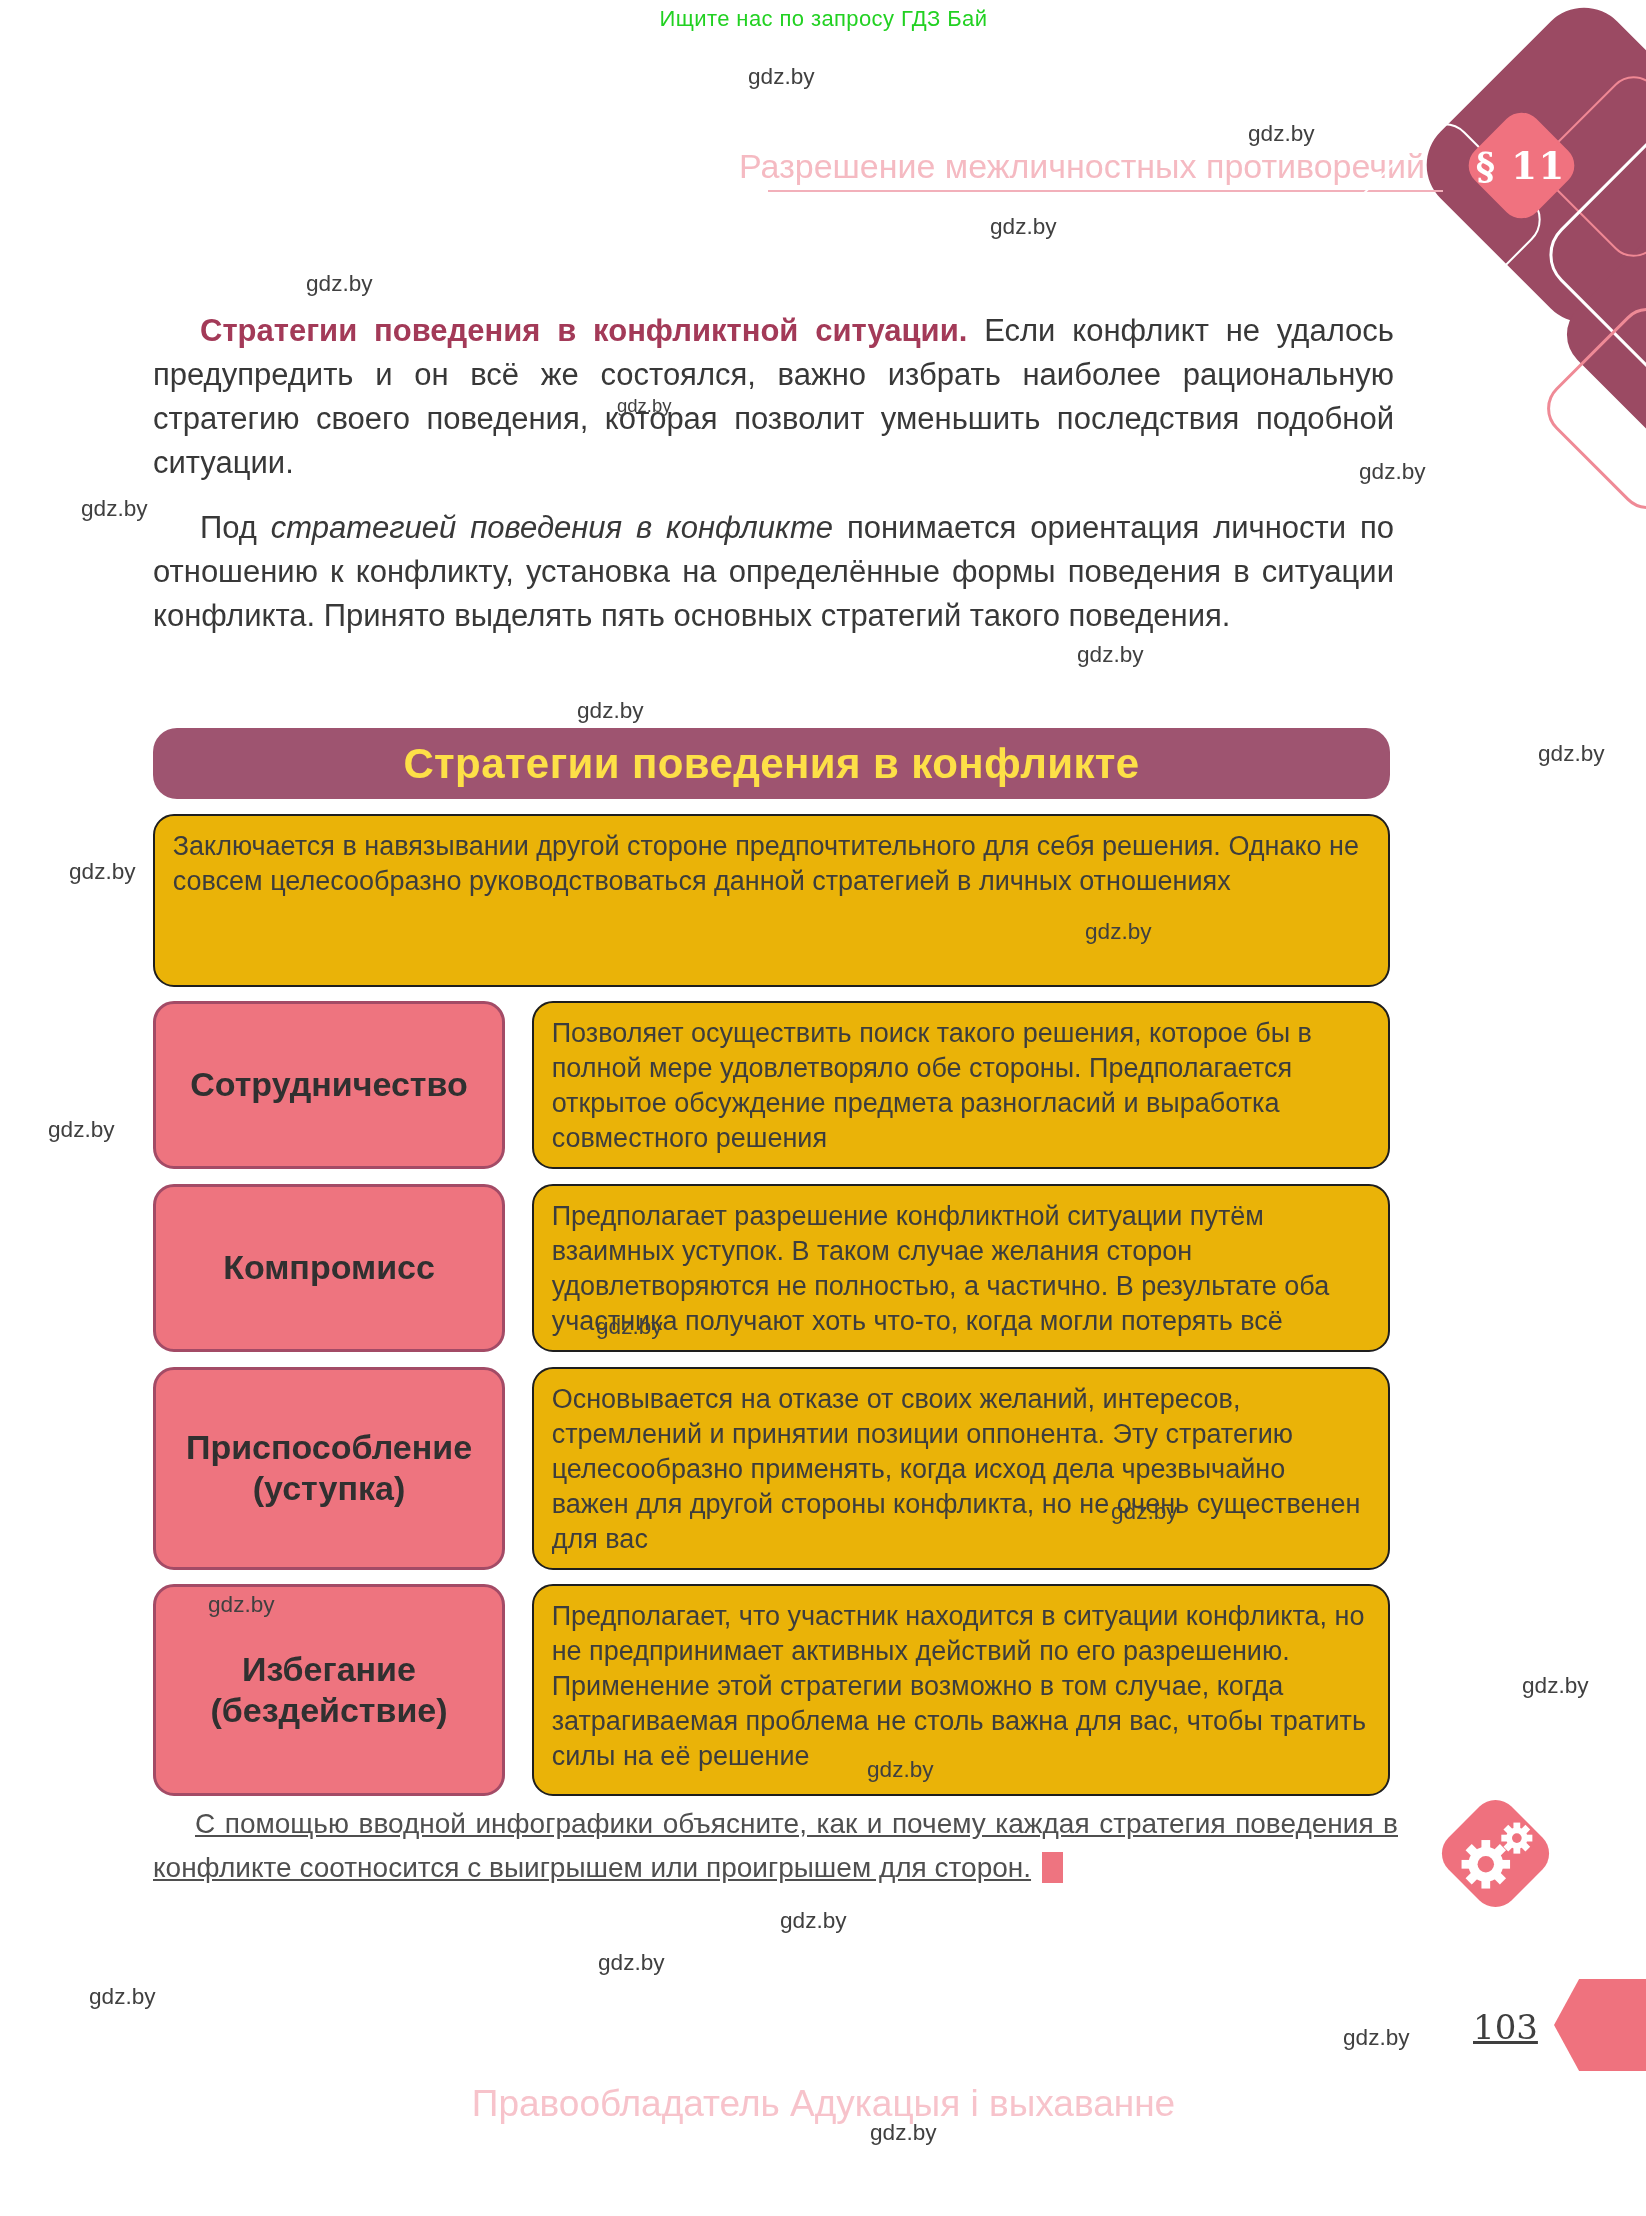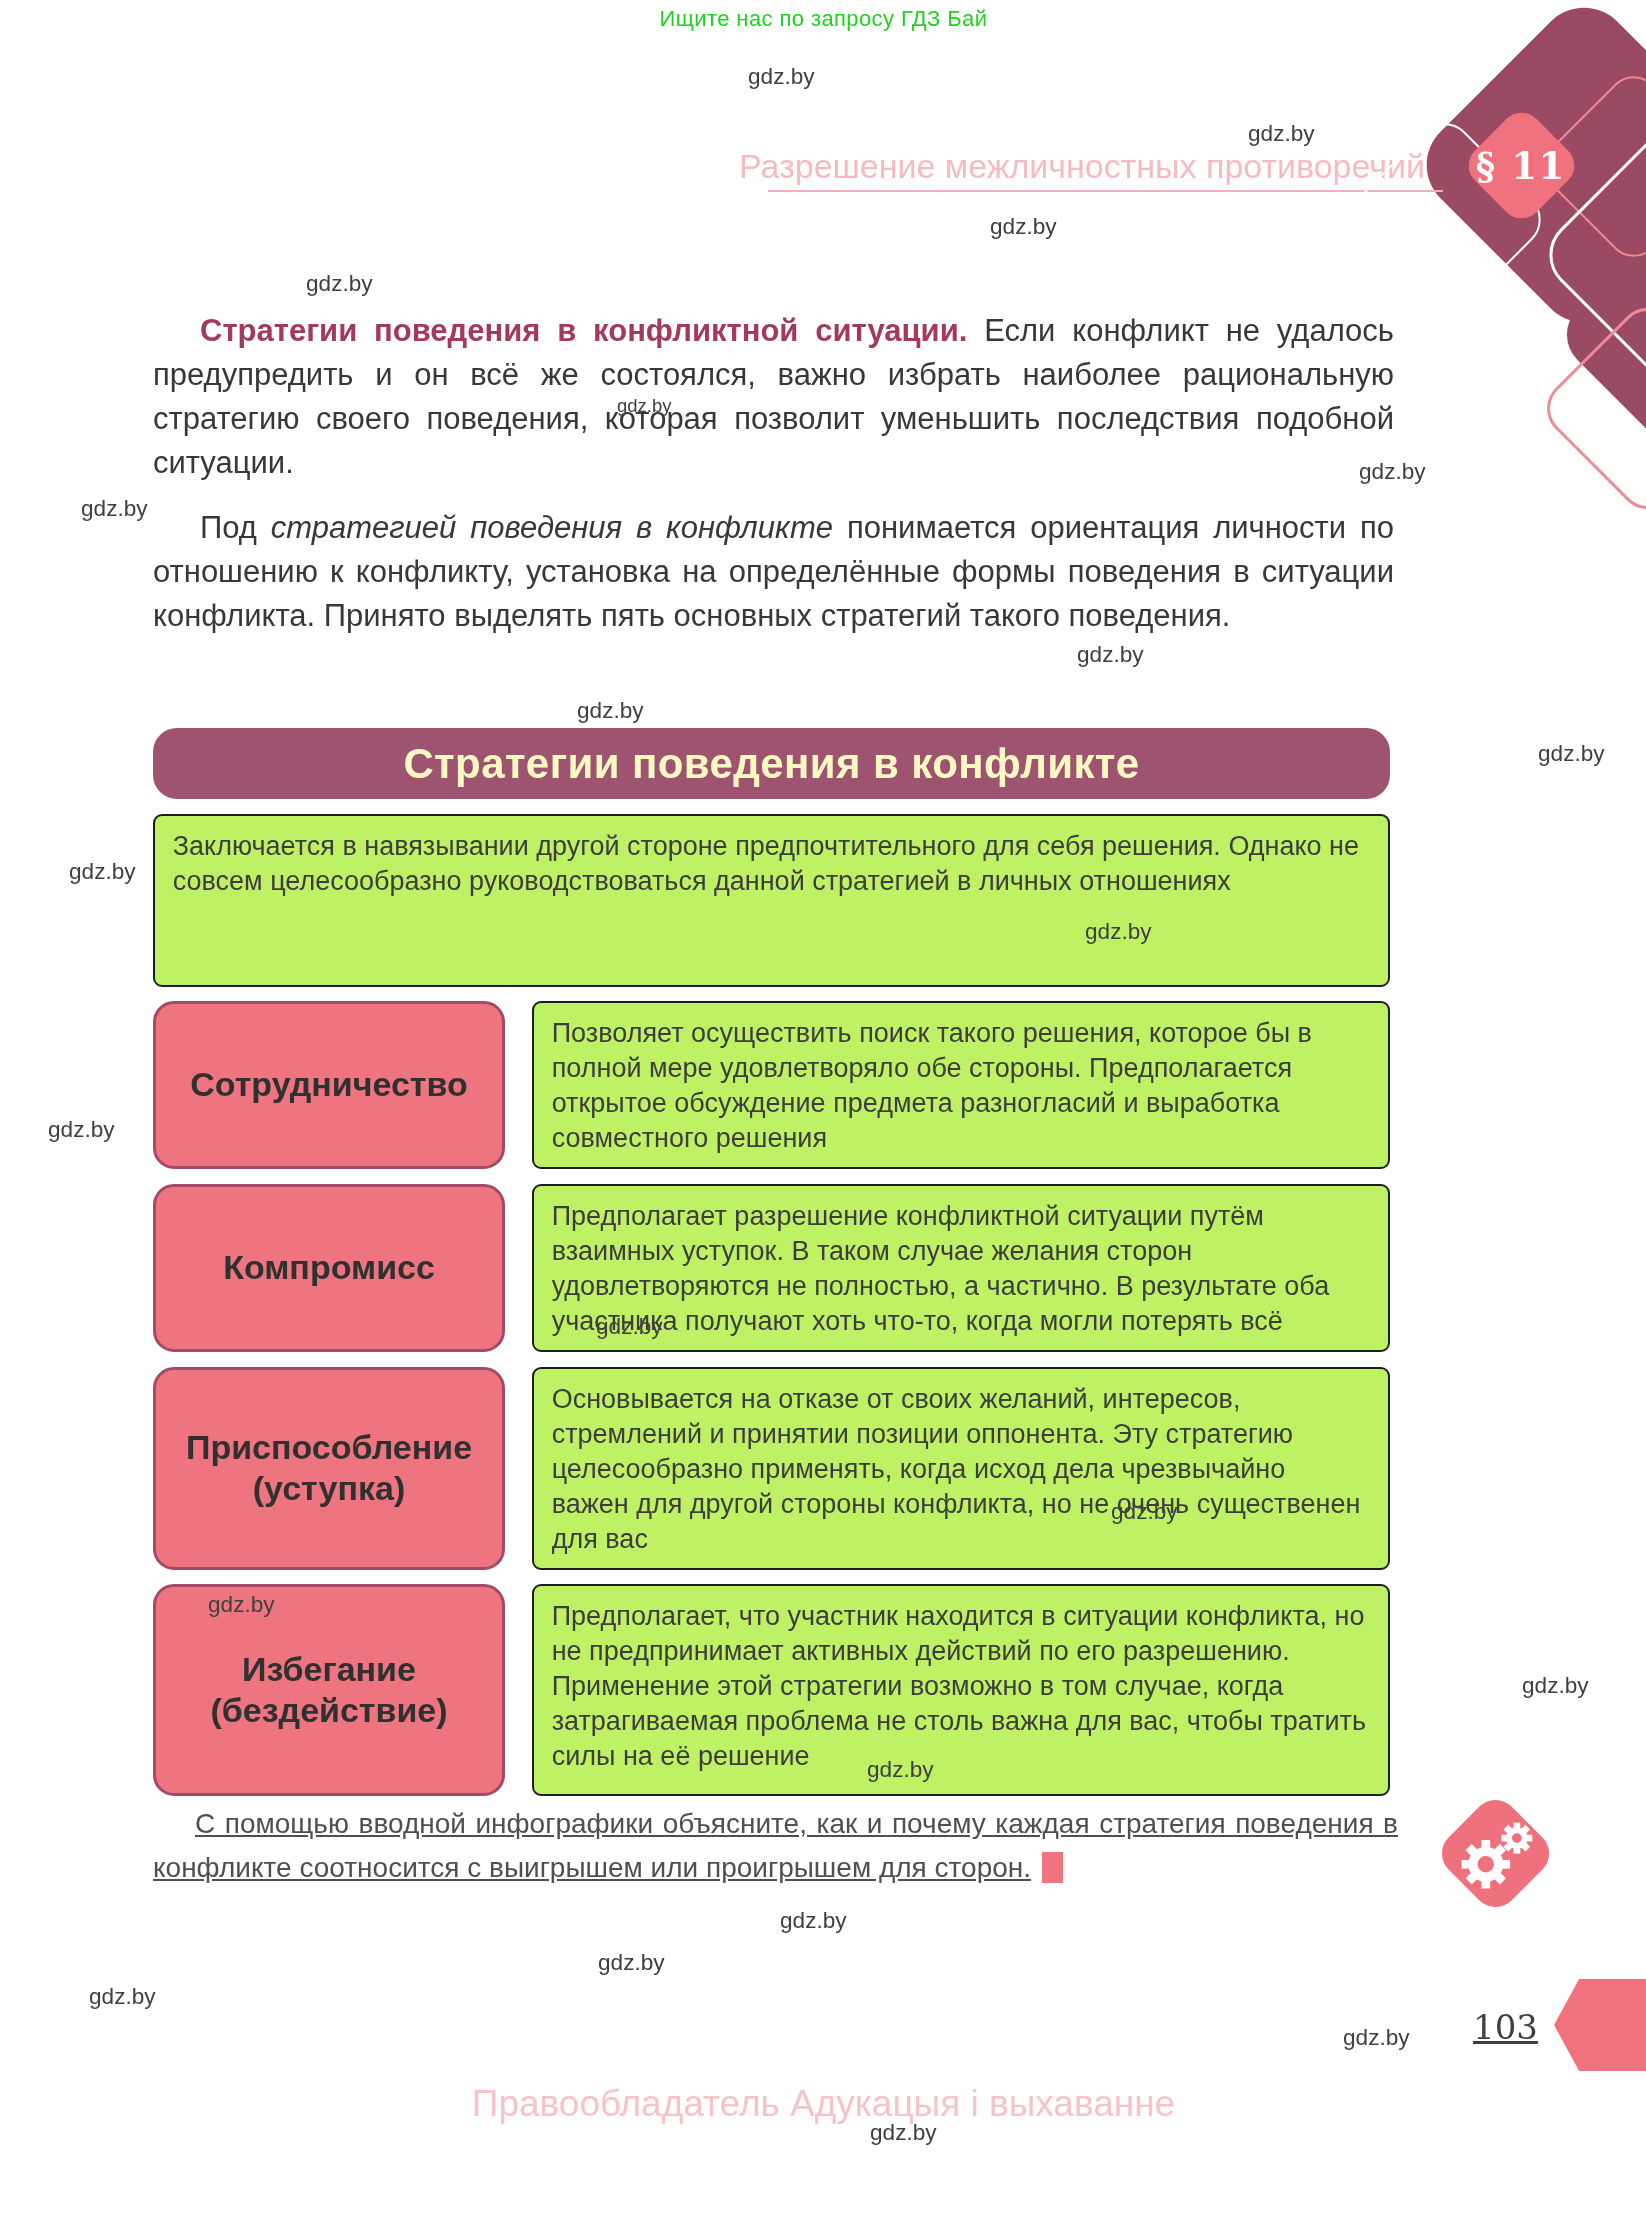--- a/index.html
+++ b/index.html
@@ -51,34 +51,34 @@
     font-family:Liberation Sans, sans-serif;font-size:31px;line-height:44px;
     color:#383838;text-align:justify;text-indent:47px;
   }
   .p-intro{top:309px;}
   .p-def{top:506px;}
   .lead-bold{font-weight:bold;color:#a33a58;}
   .p-def i{font-style:italic;}
   
   .infographic{position:absolute;left:153px;top:728px;width:1237px;}
   .ig-title{
-    height:71px;background:#9e5470;border-radius:24px;color:#fef9c3;
+    height:71px;background:#9e5470;border-radius:24px;color:#fde047;
     font-weight:bold;font-size:42px;display:flex;align-items:center;
     justify-content:center;letter-spacing:0.4px;margin-bottom:11.3px;
   }
   .ig-row{display:flex;gap:27px;margin-top:14.5px;align-items:stretch;}
   .ig-strategy{
     flex:0 0 352px;box-sizing:border-box;background:#ee747f;
     border:3.2px solid #a34b66;border-radius:21px;
     display:flex;align-items:center;justify-content:center;text-align:center;
     font-weight:bold;font-size:34px;line-height:1.22;color:#303030;padding:8px 11.3px;
   }
   .ig-desc{
-    flex:1 1 auto;box-sizing:border-box;background:#bef264;
-    border:2.4px solid #1e1e1e;border-radius:9px;
+    flex:1 1 auto;box-sizing:border-box;background:#eab308;
+    border:2.4px solid #1e1e1e;border-radius:21px;
     font-size:27px;line-height:35px;color:#3d3d3d;padding:13px 19.3px 11.3px 17.7px;
   }
   .row-1{min-height:173px;}.row-2{min-height:163px;}.row-3{min-height:163px;}
   .row-4{min-height:199px;}.row-5{min-height:212px;}
   
   .task{
     position:absolute;left:153px;top:1802px;width:1245px;margin:0;
     font-size:28px;line-height:44px;color:#4f4f4f;text-align:justify;text-indent:42px;text-decoration:underline;
   }
   .task-square{

